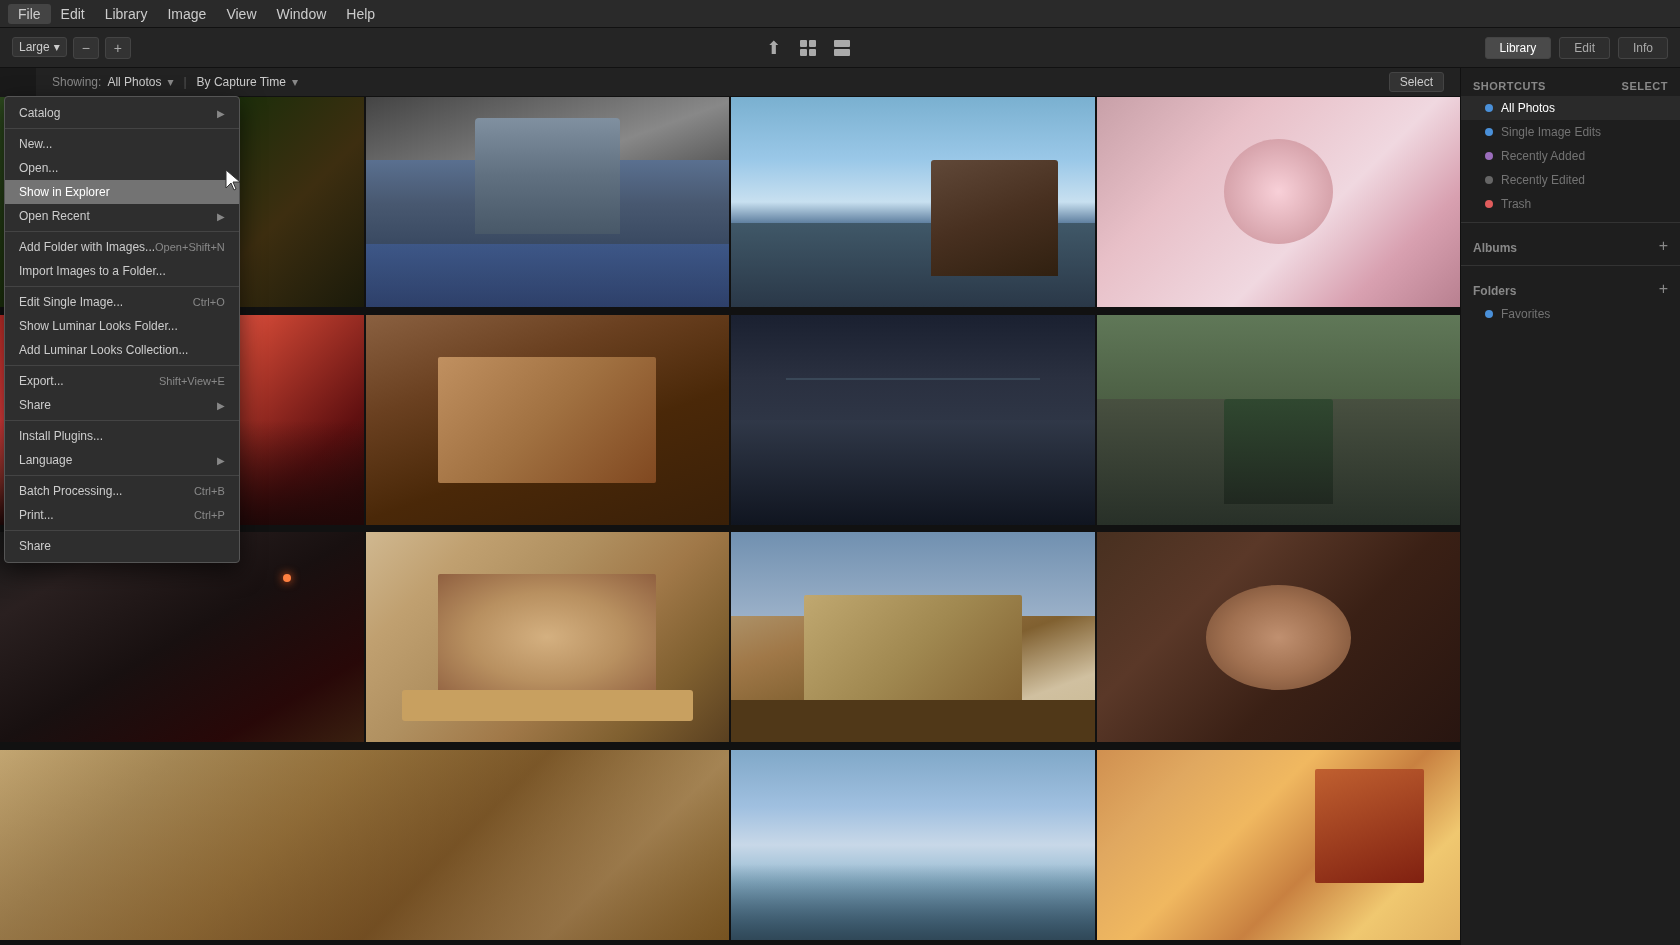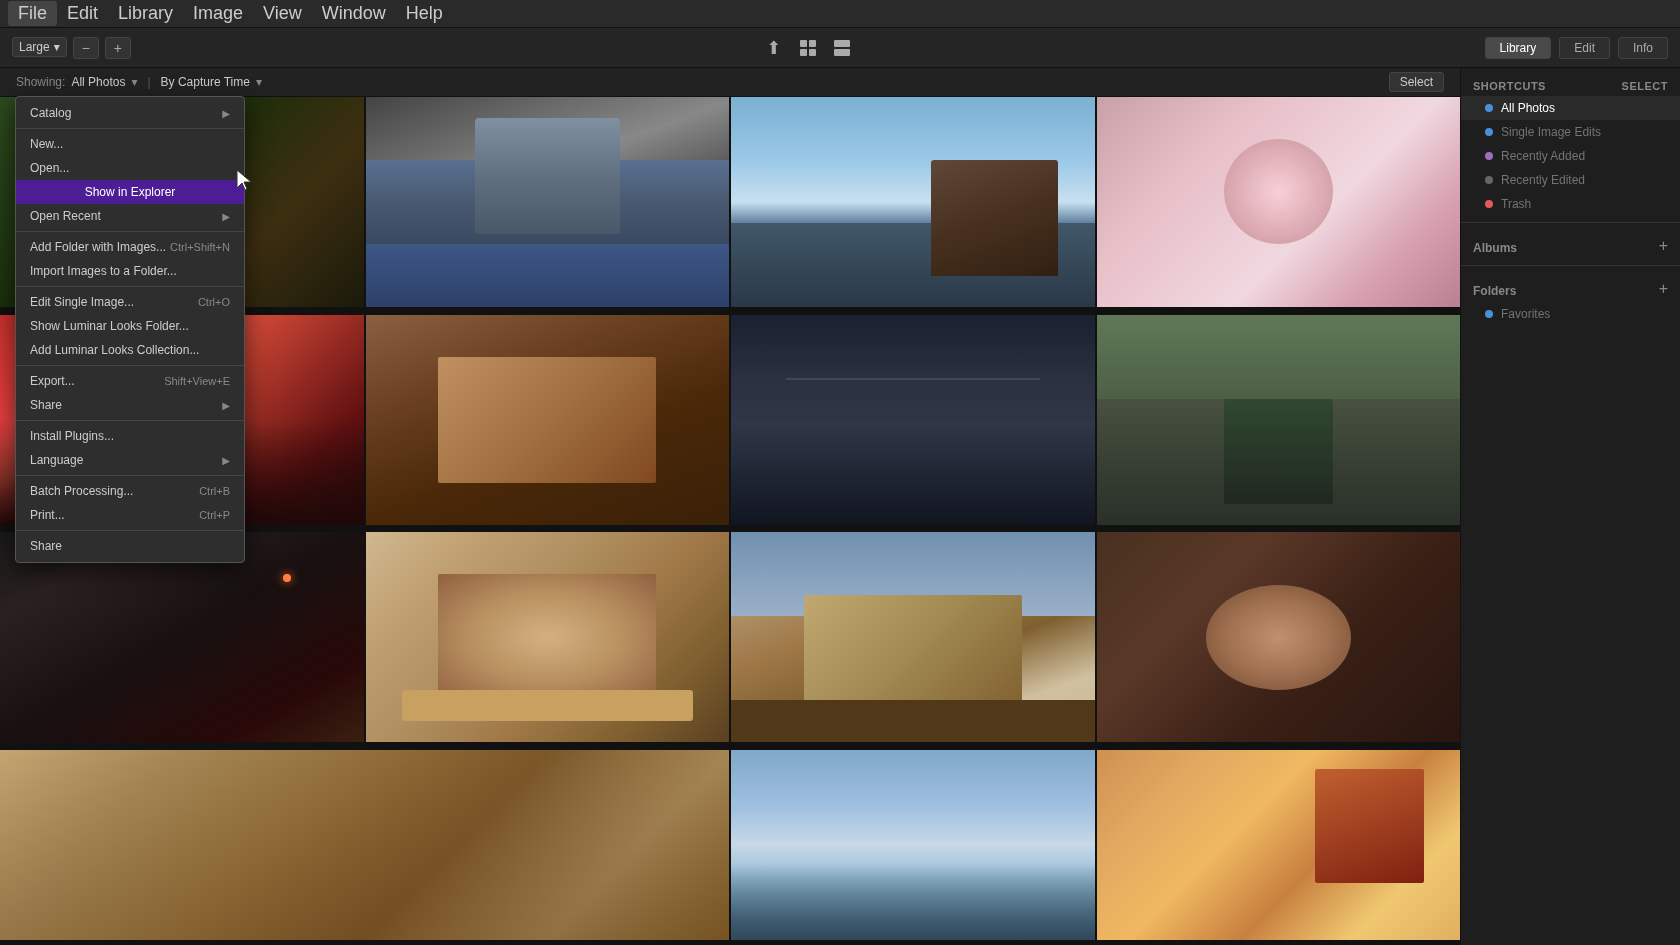--- a/index.html
+++ b/index.html
@@ -21,21 +21,21 @@
       height: 28px;
       padding: 0 8px;
       border-bottom: 1px solid #111;
       position: relative;
       z-index: 100;
     }
     .menu-item {
       padding: 2px 10px;
       cursor: pointer;
       color: #ccc;
-      font-size: 18px;
+      font-size: 14px;
       border-radius: 3px;
     }
     .menu-item:hover, .menu-item.active {
       background: #3a3a3a;
     }
     .menu-item.active {
       background: #444;
     }
 
     
@@ -180,20 +180,21 @@
     
     .showing-bar {
       display: flex;
       align-items: center;
       justify-content: space-between;
       padding: 4px 16px;
       background: #222;
       border-bottom: 1px solid #111;
       font-size: 12px;
       color: #888;
+      margin-left: 36px;
     }
     .showing-bar .left { display: flex; align-items: center; gap: 6px; }
     .showing-value {
       color: #ccc;
       cursor: pointer;
     }
     .select-btn {
       background: #333;
       border: 1px solid #444;
       color: #ccc;
@@ -237,21 +238,21 @@
     .photo-7 { background: linear-gradient(180deg, #607858 0%, #485a40 20%, #385030 40%, #485040 60%, #384838 80%, #283028 100%); height: 210px; }
     .photo-8 { background: linear-gradient(150deg, #1a1a1a 0%, #2a2020 20%, #181010 50%, #280808 80%, #3a2010 100%); height: 210px; }
     .photo-9 { background: linear-gradient(135deg, #d0b890 0%, #c0a070 20%, #b09060 40%, #a07848 60%, #806030 80%, #5a4020 100%); height: 210px; }
     .photo-11 { background: linear-gradient(160deg, #c0b090 0%, #b09870 20%, #a07848 40%, #806030 60%, #d0c0a0 80%, #c8b890 100%); height: 210px; }
     .photo-12 { background: linear-gradient(135deg, #483020 0%, #5a3828 30%, #3a2015 60%, #281510 100%); height: 210px; }
 
     
     .dropdown-overlay {
       position: absolute;
       top: 28px;
-      left: 15px;
+      left: 4px;
       z-index: 200;
       display: flex;
     }
     .dropdown-menu {
       background: #2e2e2e;
       border: 1px solid #555;
       border-radius: 4px;
       min-width: 230px;
       box-shadow: 0 8px 24px rgba(0,0,0,0.6);
       padding: 4px 0;
@@ -259,23 +260,22 @@
     .dropdown-item {
       display: flex;
       align-items: center;
       justify-content: space-between;
       padding: 5px 14px;
       cursor: pointer;
       color: #ccc;
       font-size: 12px;
     }
     .dropdown-item:hover, .dropdown-item.highlighted {
-      background: #4c1d95;
+      background: #737373;
       color: #fff;
-      justify-content: center;
     }
     .dropdown-item .shortcut {
       color: #888;
       font-size: 11px;
     }
     .dropdown-item .arrow { font-size: 10px; color: #888; }
     .dropdown-separator {
       height: 1px;
       background: #444;
       margin: 3px 0;
@@ -431,21 +431,21 @@
         </div>
         <div class="dropdown-item">
           <span>Open Recent</span>
           <span class="arrow">▶</span>
         </div>
 
         <div class="dropdown-separator"></div>
 
         <div class="dropdown-item">
           <span>Add Folder with Images...</span>
-          <span class="shortcut">Ctrl+Shift+N</span>
+          <span class="shortcut">Open+Shift+N</span>
         </div>
         <div class="dropdown-item">
           <span>Import Images to a Folder...</span>
         </div>
 
         <div class="dropdown-separator"></div>
 
         <div class="dropdown-item">
           <span>Edit Single Image...</span>
           <span class="shortcut">Ctrl+O</span>

